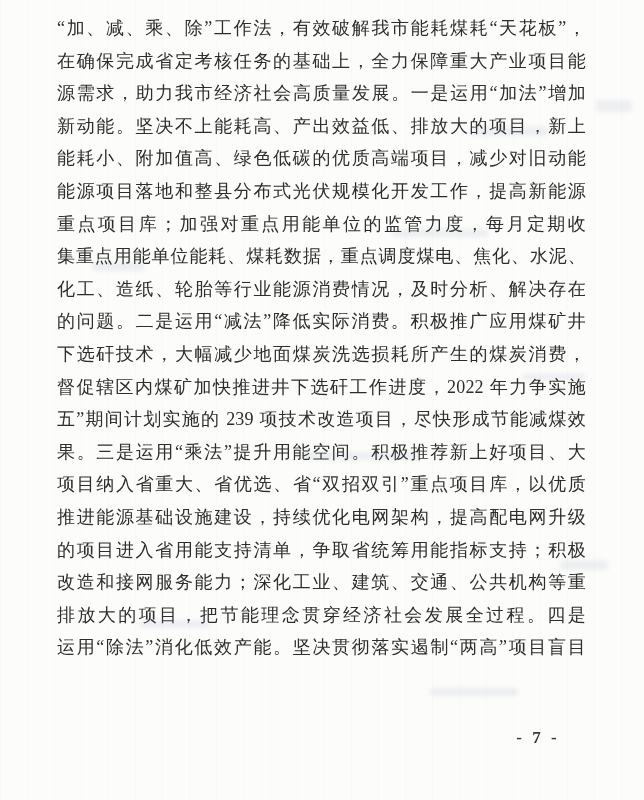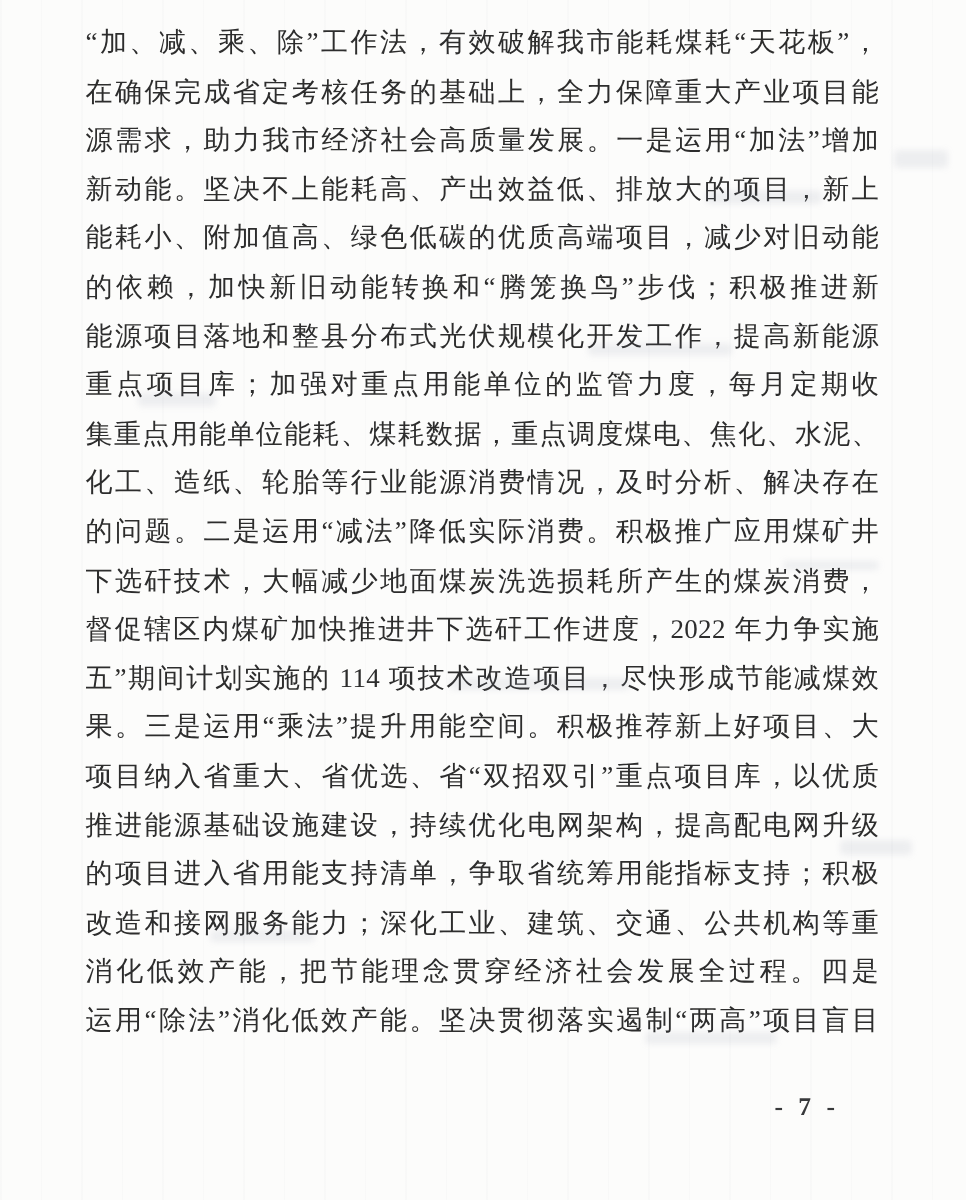--- a/index.html
+++ b/index.html
@@ -74,35 +74,34 @@
 <body>
 
 <div class="scan-canvas">
 
   <div class="text-block">
     <div class="text-line">“加、减、乘、除”工作法，有效破解我市能耗煤耗“天花板”，</div>
     <div class="text-line">在确保完成省定考核任务的基础上，全力保障重大产业项目能</div>
     <div class="text-line">源需求，助力我市经济社会高质量发展。一是运用“加法”增加</div>
     <div class="text-line">新动能。坚决不上能耗高、产出效益低、排放大的项目，新上</div>
     <div class="text-line">能耗小、附加值高、绿色低碳的优质高端项目，减少对旧动能</div>
-    <div class="text-line">的依赖，加快新旧动能转换和“腾笼换鸟”步伐；积极推进新</div>
     <div class="text-line">能源项目落地和整县分布式光伏规模化开发工作，提高新能源</div>
     <div class="text-line">重点项目库；加强对重点用能单位的监管力度，每月定期收</div>
     <div class="text-line">集重点用能单位能耗、煤耗数据，重点调度煤电、焦化、水泥、</div>
     <div class="text-line">化工、造纸、轮胎等行业能源消费情况，及时分析、解决存在</div>
     <div class="text-line">的问题。二是运用“减法”降低实际消费。积极推广应用煤矿井</div>
     <div class="text-line">下选矸技术，大幅减少地面煤炭洗选损耗所产生的煤炭消费，</div>
     <div class="text-line">督促辖区内煤矿加快推进井下选矸工作进度，2022 年力争实施</div>
-    <div class="text-line">五”期间计划实施的 114 项技术改造项目，尽快形成节能减煤效</div>
+    <div class="text-line">五”期间计划实施的 239 项技术改造项目，尽快形成节能减煤效</div>
     <div class="text-line">果。三是运用“乘法”提升用能空间。积极推荐新上好项目、大</div>
     <div class="text-line">项目纳入省重大、省优选、省“双招双引”重点项目库，以优质</div>
     <div class="text-line">推进能源基础设施建设，持续优化电网架构，提高配电网升级</div>
     <div class="text-line">的项目进入省用能支持清单，争取省统筹用能指标支持；积极</div>
     <div class="text-line">改造和接网服务能力；深化工业、建筑、交通、公共机构等重</div>
-    <div class="text-line">消化低效产能，把节能理念贯穿经济社会发展全过程。四是</div>
+    <div class="text-line">排放大的项目，把节能理念贯穿经济社会发展全过程。四是</div>
     <div class="text-line">运用“除法”消化低效产能。坚决贯彻落实遏制“两高”项目盲目</div>
   </div>
 
   <div class="page-number">- 7 -</div>
 
   <div>
     <div class="artifact" style="left:596px; top:100px; width:36px; height:12px;"></div>
     <div class="artifact" style="left:470px; top:127px; width:78px; height:9px;"></div>
     <div class="artifact" style="left:92px;  top:262px; width:52px; height:9px;"></div>
     <div class="artifact" style="left:392px; top:229px; width:96px; height:8px;"></div>

